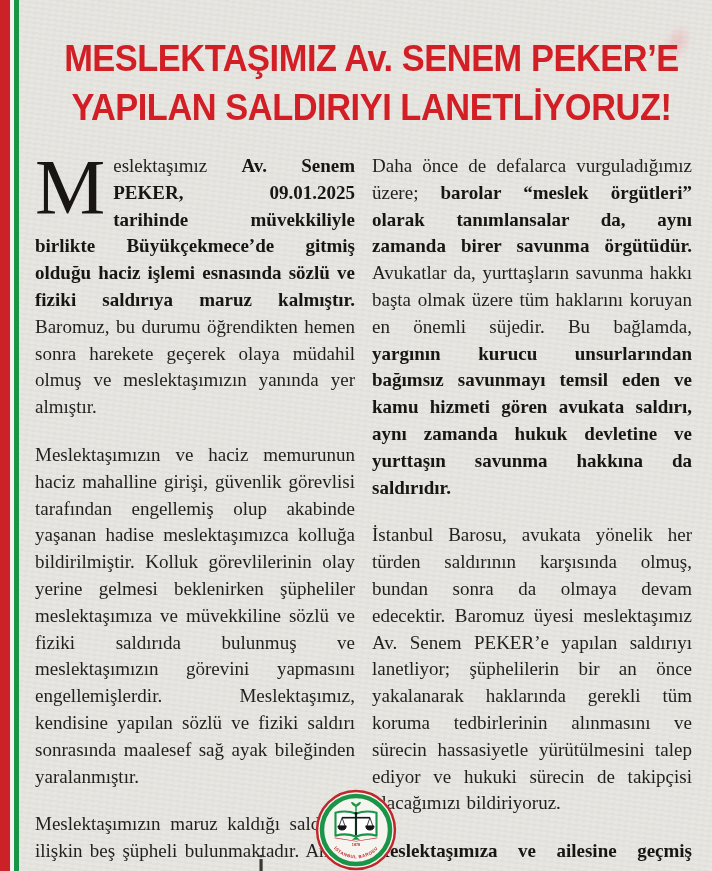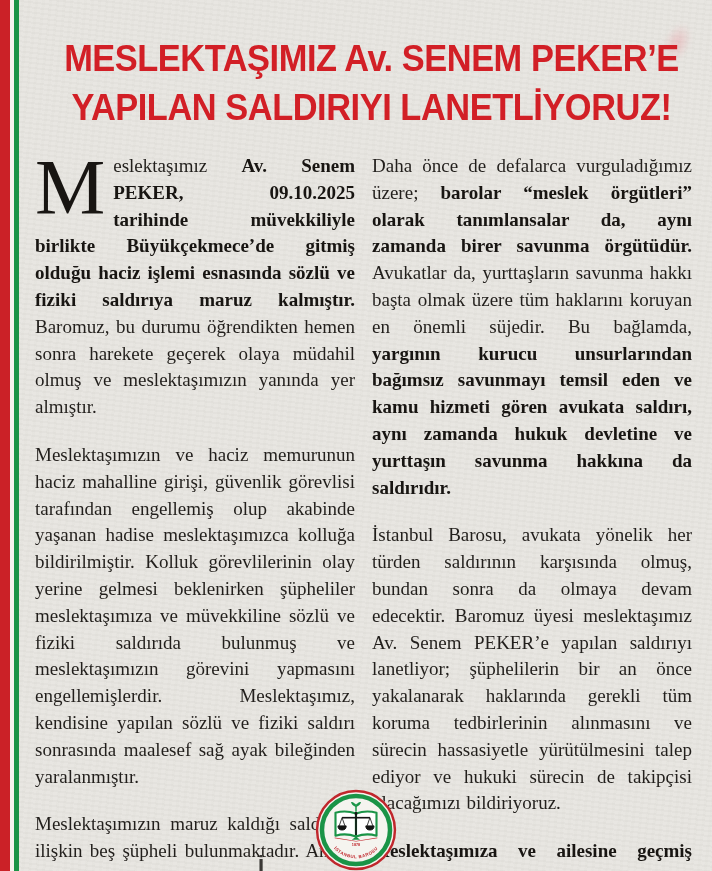--- a/index.html
+++ b/index.html
@@ -109,21 +109,21 @@
 
 <div class="page">
 
   <div class="headline" style="color: rgb(210, 31, 38);">
     <span class="hl-line">MESLEKTAŞIMIZ  Av. SENEM PEKER’E</span><br>
     <span class="hl-line">YAPILAN SALDIRIYI LANETLİYORUZ!</span>
   </div>
 
   <div class="columns">
     <div class="col">
-        <p class="para"><span class="dropcap">M</span>eslektaşımız <b>Av. Senem PEKER, 09.10.2025 tarihinde müvekkiliyle birlikte Büyükçekmece’de gitmiş olduğu haciz işlemi esnasında sözlü ve fiziki saldırıya maruz kalmıştır.</b> Baromuz, bu durumu öğrendikten hemen sonra harekete geçerek olaya müdahil olmuş ve meslektaşımızın yanında yer almıştır.</p>
+        <p class="para"><span class="dropcap">M</span>eslektaşımız <b>Av. Senem PEKER, 09.01.2025 tarihinde müvekkiliyle birlikte Büyükçekmece’de gitmiş olduğu haciz işlemi esnasında sözlü ve fiziki saldırıya maruz kalmıştır.</b> Baromuz, bu durumu öğrendikten hemen sonra harekete geçerek olaya müdahil olmuş ve meslektaşımızın yanında yer almıştır.</p>
         <p class="para">Meslektaşımızın ve haciz memurunun haciz mahalline girişi, güvenlik görevlisi tarafından engellemiş olup akabinde yaşanan hadise meslektaşımızca kolluğa bildirilmiştir. Kolluk görevlilerinin olay yerine gelmesi beklenirken şüpheliler meslektaşımıza ve müvekkiline sözlü ve fiziki saldırıda bulunmuş ve meslektaşımızın görevini yapmasını engellemişlerdir. Meslektaşımız, kendisine yapılan sözlü ve fiziki saldırı sonrasında maalesef sağ ayak bileğinden yaralanmıştır.</p>
         <p class="para">Meslektaşımızın maruz kaldığı saldırıya ilişkin beş şüpheli bulunmaktadır. Ancak şüpheliler olaydan sonra kolluğa rağmen kaçmıştır.</p>
       </div>
     <div class="col">
         <p class="para">Daha önce de defalarca vurguladığımız üzere; <b>barolar “meslek örgütleri” olarak tanımlansalar da, aynı zamanda birer savunma örgütüdür.</b> Avukatlar da, yurttaşların savunma hakkı başta olmak üzere tüm haklarını koruyan en önemli süjedir. Bu bağlamda, <b>yargının kurucu unsurlarından bağımsız savunmayı temsil eden ve kamu hizmeti gören avukata saldırı, aynı zamanda hukuk devletine ve yurttaşın savunma hakkına da saldırıdır.</b></p>
         <p class="para">İstanbul Barosu, avukata yönelik her türden saldırının karşısında olmuş, bundan sonra da olmaya devam edecektir. Baromuz üyesi meslektaşımız Av. Senem PEKER’e yapılan saldırıyı lanetliyor; şüphelilerin bir an önce yakalanarak haklarında gerekli tüm koruma tedbirlerinin alınmasını ve sürecin hassasiyetle yürütülmesini talep ediyor ve hukuki sürecin de takipçisi olacağımızı bildiriyoruz.</p>
         <p class="para"><b>Meslektaşımıza ve ailesine geçmiş olsun dileklerimizi iletiyoruz.</b></p>
       </div>
   </div>
 

